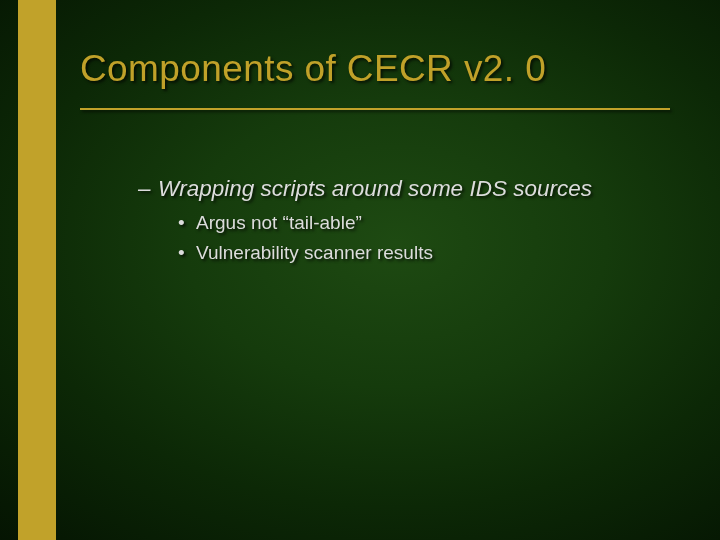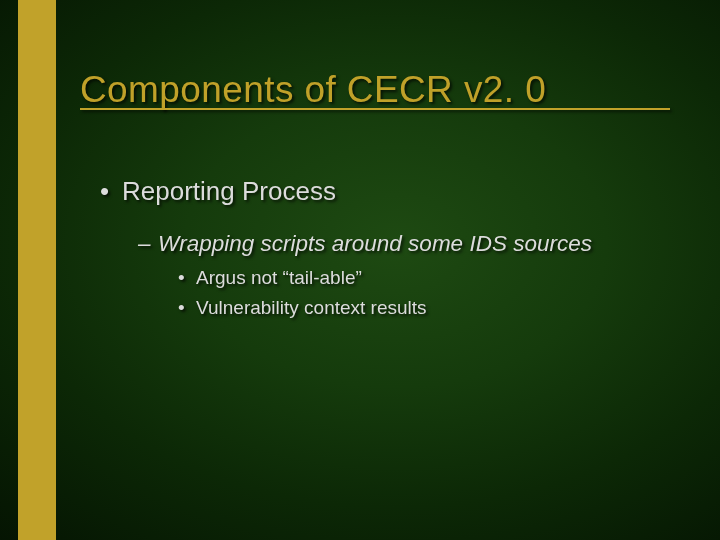--- a/index.html
+++ b/index.html
@@ -25,21 +25,21 @@
     position: absolute;
     left: 18px;
     top: 0;
     width: 38px;
     height: 540px;
     background: #c1a22a;
   }
   .title {
     position: absolute;
     left: 80px;
-    top: 69px;
+    top: 48px;
     font-size: 37px;
     color: #c0a129;
     letter-spacing: 0.4px;
     text-shadow: 2px 2px 3px rgba(0,0,0,0.7);
   }
   .title-underline {
     position: absolute;
     left: 80px;
     top: 108px;
     width: 590px;
@@ -93,31 +93,28 @@
 <body>
 
 <div class="slide">
   <div class="accent-bar"></div>
 
   <div class="title">Components of CECR v2. 0</div>
   <div class="title-underline"></div>
 
   <div class="body">
 
-    <div class="lvl1">
-      <span class="bullet">•</span><span>Reporting Process</span>
-    </div>
 
     <div class="group">
       <div class="lvl2">
         <span class="dash">–</span><span>Wrapping scripts around some IDS sources</span>
       </div>
       <div class="lvl3">
         <span class="bullet">•</span><span>Argus not “tail-able”</span>
       </div>
       <div class="lvl3">
-        <span class="bullet">•</span><span>Vulnerability context results</span>
+        <span class="bullet">•</span><span>Vulnerability scanner results</span>
       </div>
     </div>
 
 
   </div>
 </div>
 
 </body></html>

